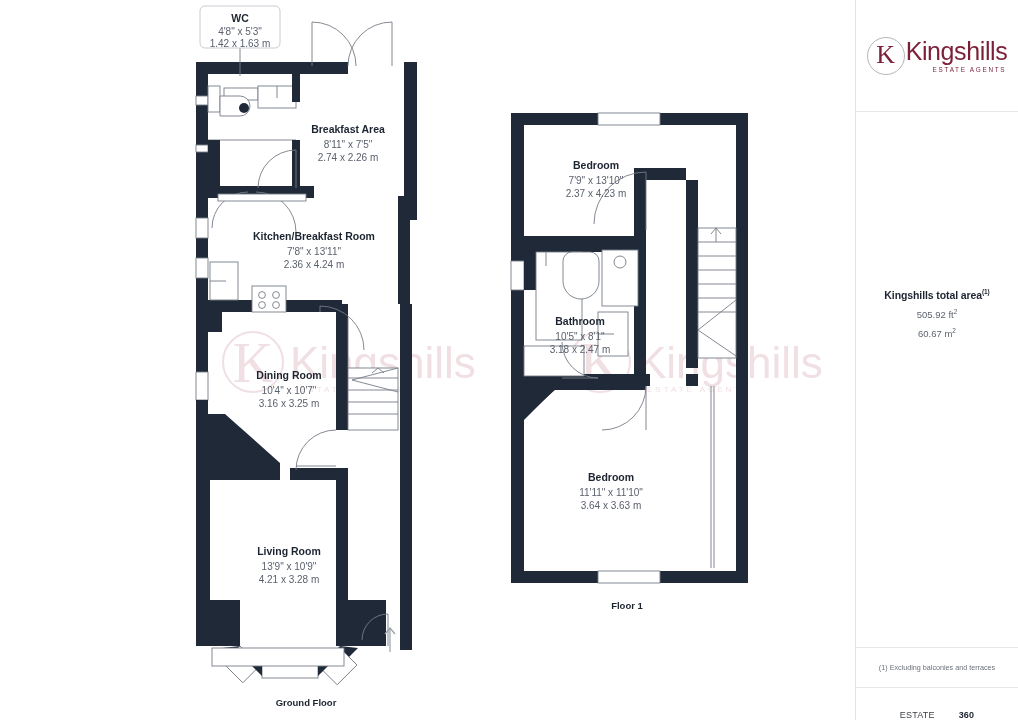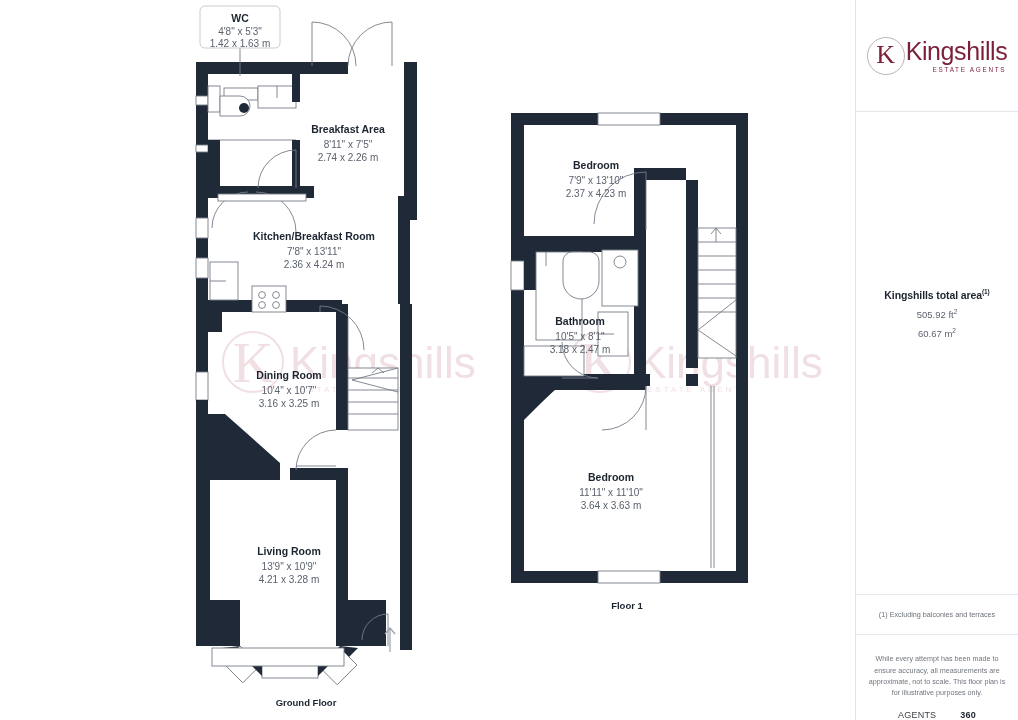--- a/index.html
+++ b/index.html
@@ -460,20 +460,19 @@
       </div>
     </div>
 
     <div id="spacer"></div>
 
     <div id="footnote-sec" class="panel-sec">
       <div class="footnote">(1) Excluding balconies and terraces</div>
     </div>
 
     <div id="disclaimer-sec" class="panel-sec">
-      <p class="disclaimer-p">While every attempt has been made to ensure accuracy, all measurements are approximate, not to scale. This floor plan is for illustrative purposes only.</p>
       <div class="brandmark">
-        <span>AGENTS</span><b>360</b>
+        <span>ESTATE</span><b>360</b>
       </div>
     </div>
 
   </div>
 </div>
 
 </body></html>

